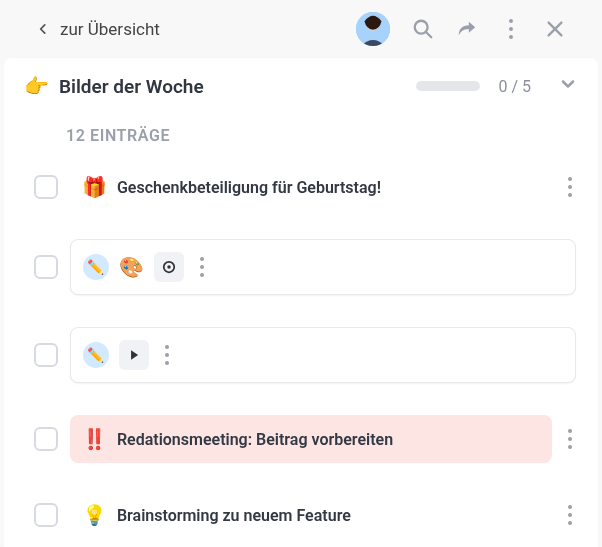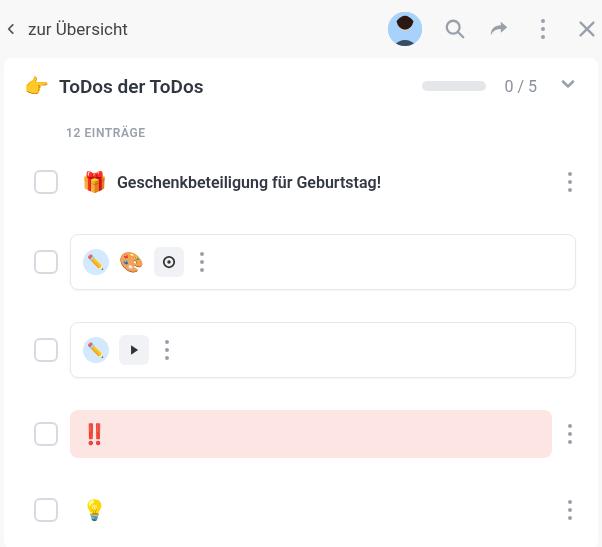--- a/index.html
+++ b/index.html
@@ -1,43 +1,43 @@
 <!DOCTYPE html>
 <html><head>
 <meta charset="utf-8">
 <style>
   * { box-sizing: border-box; margin: 0; padding: 0; }
   html, body { width: 602px; height: 547px; font-family: -apple-system, BlinkMacSystemFont, "Segoe UI", Roboto, sans-serif; background: #f8f8f8; }
   .app { width: 602px; height: 547px; display: flex; flex-direction: column; }
 
   
-  .topbar { display: flex; align-items: center; padding: 12px 4px; gap: 8px; background: #f8f8f8; }
+  .topbar { display: flex; align-items: center; padding: 12px 36px; gap: 8px; background: #f8f8f8; }
   .back { display: flex; align-items: center; gap: 10px; cursor: pointer; color: #444; font-size: 17px; flex: 1; }
   .back svg { width: 14px; height: 14px; }
   .top-actions { display: flex; align-items: center; gap: 22px; }
   .avatar { width: 34px; height: 34px; border-radius: 50%; background: linear-gradient(135deg,#9ed0ff,#76b8f5); display: flex; align-items: center; justify-content: center; overflow: hidden; }
   .avatar svg { width: 100%; height: 100%; }
   .icon-btn { width: 22px; height: 22px; display: flex; align-items: center; justify-content: center; color: #9aa0ab; cursor: pointer; }
   .icon-btn svg { width: 22px; height: 22px; }
   .dots-v { display: flex; flex-direction: column; gap: 4px; }
   .dots-v span { width: 4px; height: 4px; border-radius: 50%; background: #9aa0ab; }
 
   
   .section { background: #fff; margin: 0 4px; border-radius: 8px; }
   .sec-header { display: flex; align-items: center; padding: 16px 20px 20px 20px; gap: 10px; }
   .sec-emoji { font-size: 20px; }
   .sec-title { font-size: 19px; font-weight: 600; color: #313742; flex: 1; }
   .progress-pill { width: 64px; height: 10px; border-radius: 6px; background: #e4e6ea; }
-  .progress-count { color: #8b919c; font-size: 16px; margin-left: 8px; margin-right: 11px;}
+  .progress-count { color: #8b919c; font-size: 16px; margin-left: 8px; margin-right: 17px;}
   .chev { color: #9aa0ab; cursor: pointer; }
   .chev svg { width: 20px; height: 20px; }
 
   
   .list { padding: 0 16px 8px 30px; }
-  .count-label { color: #9aa0ab; font-size: 12px; font-weight: 600; letter-spacing: .6px; padding: 8px 0 14px 32px; }
+  .count-label { color: #9aa0ab; font-size: 16px; font-weight: 600; letter-spacing: .6px; padding: 8px 0 14px 32px; }
 
   .row { display: flex; align-items: center; gap: 12px; padding: 8px 6px 8px 0; margin-bottom: 16px; }
   .checkbox { width: 24px; height: 24px; border-radius: 6px; border: 2px solid #d7dae0; background: #fff; cursor: pointer; flex-shrink: 0; }
   .row-body { flex: 1; display: flex; align-items: center; gap: 10px; border-radius: 8px; padding: 12px 12px; }
   .row-body.card { background: #fff; border: 1px solid #e6e8ec; box-shadow: 0 1px 2px rgba(0,0,0,0.05); }
   .row-body.highlight { background: #fde5e4; }
   .row-body.plain { padding: 8px 12px; }
 
   .chip { width: 26px; height: 26px; border-radius: 50%; background: #d3e9ff; display: flex; align-items: center; justify-content: center; font-size: 14px; }
   .lead-emoji { font-size: 20px; }
@@ -90,21 +90,21 @@
             <line x1="5" y1="5" x2="19" y2="19" stroke="#9aa0ab" stroke-width="2.5" stroke-linecap="round"></line>
             <line x1="19" y1="5" x2="5" y2="19" stroke="#9aa0ab" stroke-width="2.5" stroke-linecap="round"></line>
           </svg>
       </div>
     </div>
   </div>
 
   <div class="section">
     <div class="sec-header">
       <span class="sec-emoji">👉</span>
-      <span class="sec-title">ToDos der ToDos</span>
+      <span class="sec-title">Bilder der Woche</span>
       <div class="progress-pill"></div>
       <span class="progress-count">0 / 5</span>
       <div class="chev">
         <svg viewBox="0 0 24 24">
             <path d="M6 9l6 6 6-6" fill="none" stroke="#9aa0ab" stroke-width="3" stroke-linecap="round" stroke-linejoin="round"></path>
           </svg>
       </div>
     </div>
 
     <div class="list">
@@ -160,32 +160,34 @@
                 <span></span>
               </div>
           </div>
         </div>
       </div>
 
       <div class="row">
         <div class="checkbox"></div>
         <div class="row-body highlight">
           <span class="lead-emoji">‼️</span>
+          <span class="task-text">Redationsmeeting: Beitrag vorbereiten</span>
         </div>
         <div class="dots-v">
             <span></span>
             <span></span>
             <span></span>
           </div>
       </div>
 
       <div class="row" style="margin-bottom:2px;">
         <div class="checkbox"></div>
         <div class="row-body plain">
           <span class="lead-emoji">💡</span>
+          <span class="task-text">Brainstorming zu neuem Feature</span>
         </div>
         <div class="dots-v">
             <span></span>
             <span></span>
             <span></span>
           </div>
       </div>
 
     </div>
   </div>

